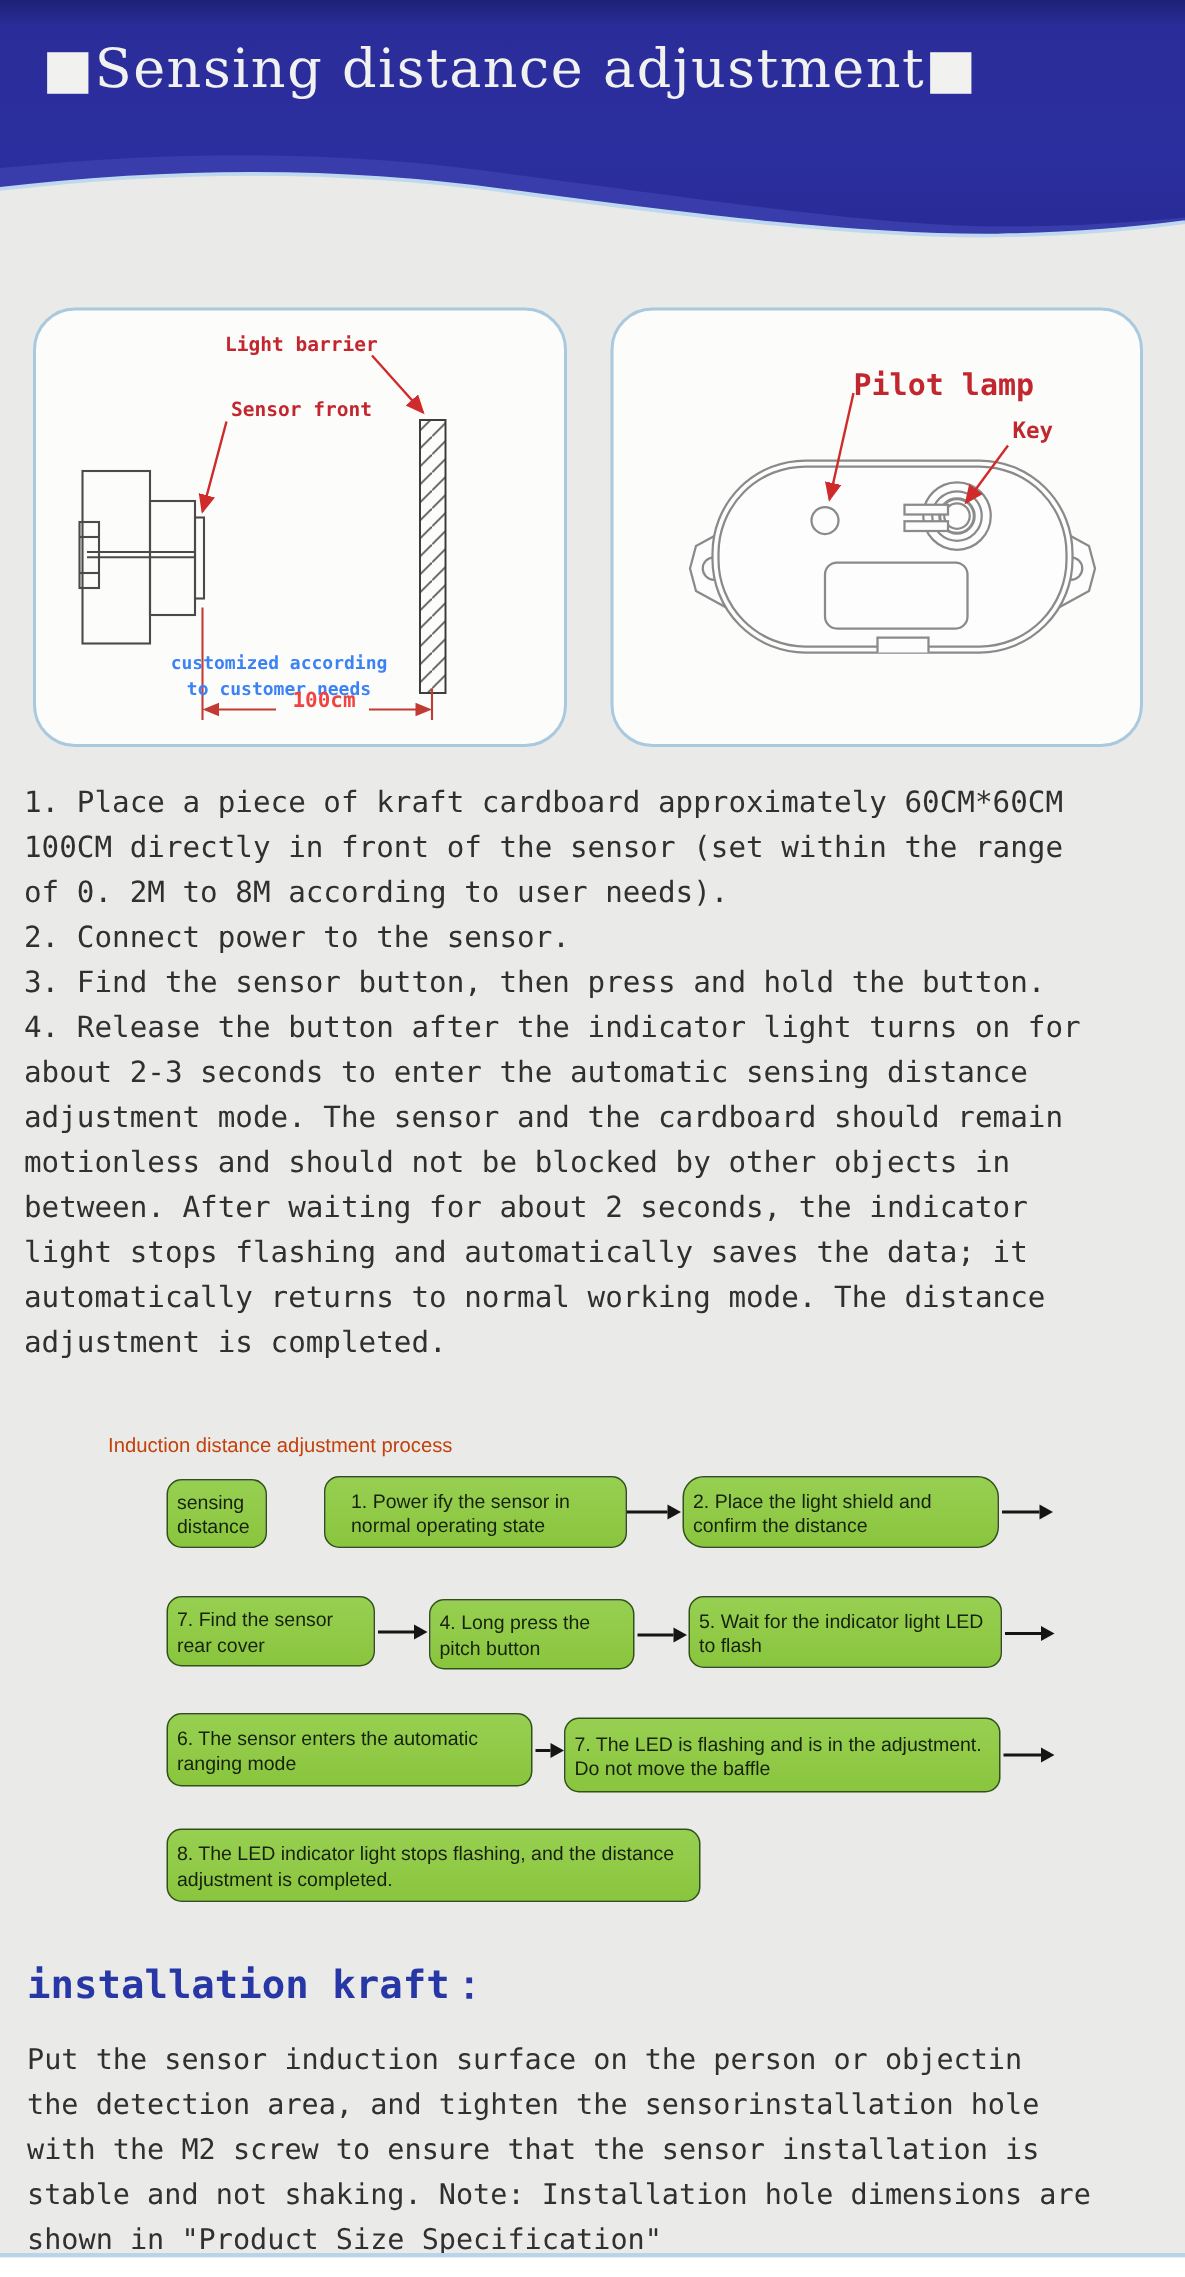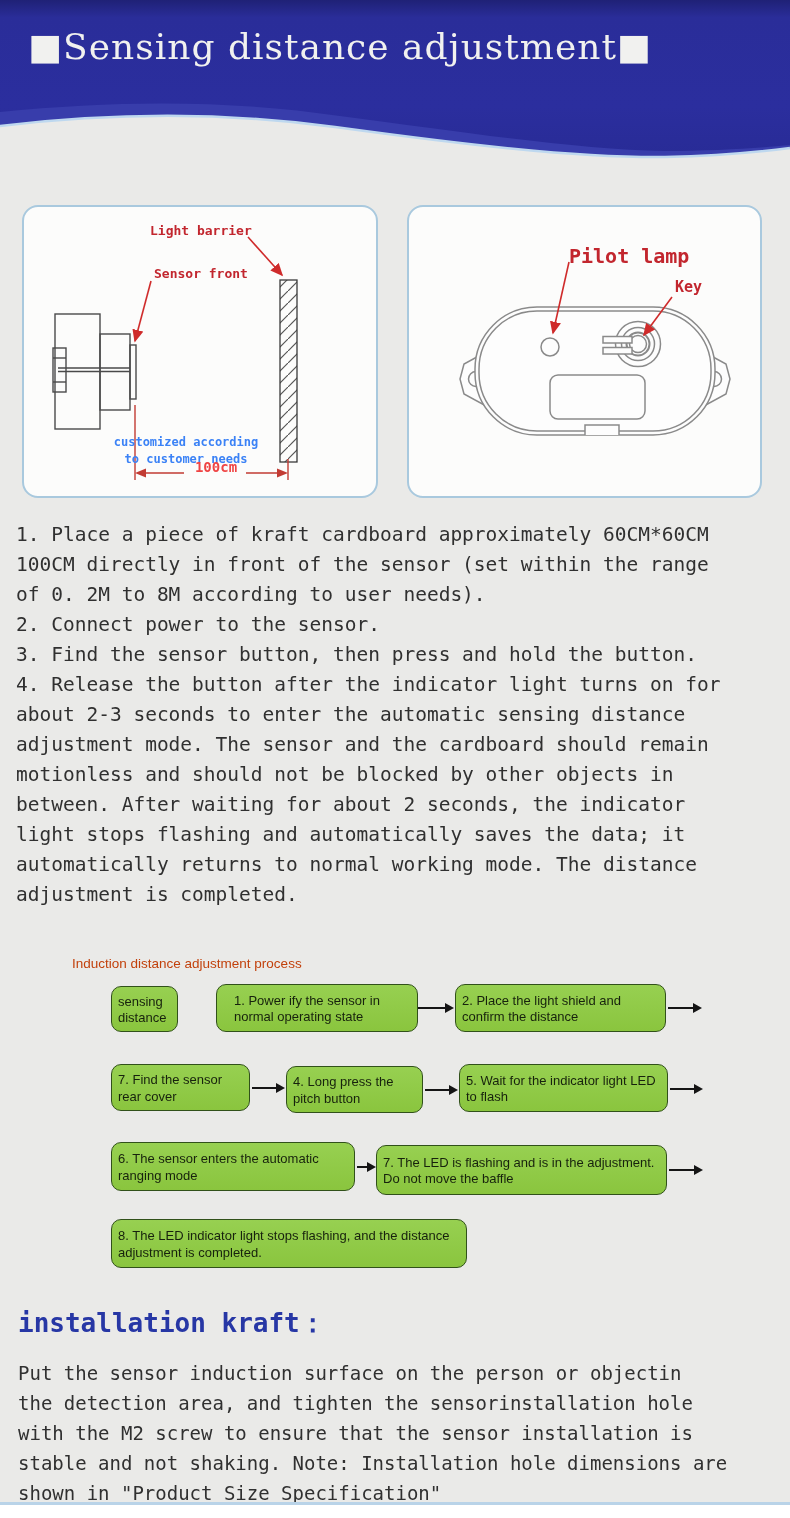--- a/index.html
+++ b/index.html
@@ -14,21 +14,21 @@
   .header svg { position:absolute; left:0; top:0; }
   .page-title {
     position:absolute; left:0; top:26px; width:680px;
     text-align:center; color:#f1f1ef;
     font-family:"DejaVu Serif", serif;
     font-size:36px; letter-spacing:1px; white-space:nowrap;
   }
   
   .panel {
     position:absolute; top:205px; height:293px;
-    background:#fcfcfb; border:2px solid #a9c9de; border-radius:16px;
+    background:#fcfcfb; border:2px solid #a9c9de; border-radius:28px;
   }
   .panel-left  { left:22px;  width:356px; }
   .panel-right { left:407px; width:355px; }
   .panel svg { position:absolute; left:0; top:0; }
   .red-label {
     position:absolute; color:#c2262e; font-weight:bold;
     font-family:"DejaVu Sans Mono", monospace; font-size:13px;
     white-space:nowrap;
   }
   .red-note {
@@ -210,21 +210,21 @@
 between. After waiting for about 2 seconds, the indicator
 light stops flashing and automatically saves the data; it
 automatically returns to normal working mode. The distance
 adjustment is completed.</div>
 
   <div class="flow-title">Induction distance adjustment process</div>
 
   <div class="flow-box" style="left:111px; top:986px; width:67px;  height:46px;">sensing distance</div>
   <div class="flow-box" style="left:216px; top:984px; width:202px; height:48px;padding-left:17px;">1. Power ify the sensor in normal operating state</div>
   <div class="flow-arrow" style="left:418px; top:1007px; width:27px;"></div>
-  <div class="flow-box" style="left:455px; top:984px; width:211px; height:48px;">2. Place the light shield and confirm the distance</div>
+  <div class="flow-box" style="left:455px; top:984px; width:211px; height:48px;border-radius:14px;">2. Place the light shield and confirm the distance</div>
   <div class="flow-arrow" style="left:668px; top:1007px; width:25px;"></div>
 
   <div class="flow-box" style="left:111px; top:1064px; width:139px; height:47px;">7. Find the sensor rear cover</div>
   <div class="flow-arrow" style="left:252px; top:1087px; width:24px;"></div>
   <div class="flow-box" style="left:286px; top:1066px; width:137px; height:47px;">4. Long press the pitch button</div>
   <div class="flow-arrow" style="left:425px; top:1089px; width:24px;"></div>
   <div class="flow-box" style="left:459px; top:1064px; width:209px; height:48px;">5. Wait for the indicator light LED to flash</div>
   <div class="flow-arrow" style="left:670px; top:1088px; width:24px;"></div>
 
   <div class="flow-box" style="left:111px; top:1142px; width:244px; height:49px;">6. The sensor enters the automatic ranging mode</div>

